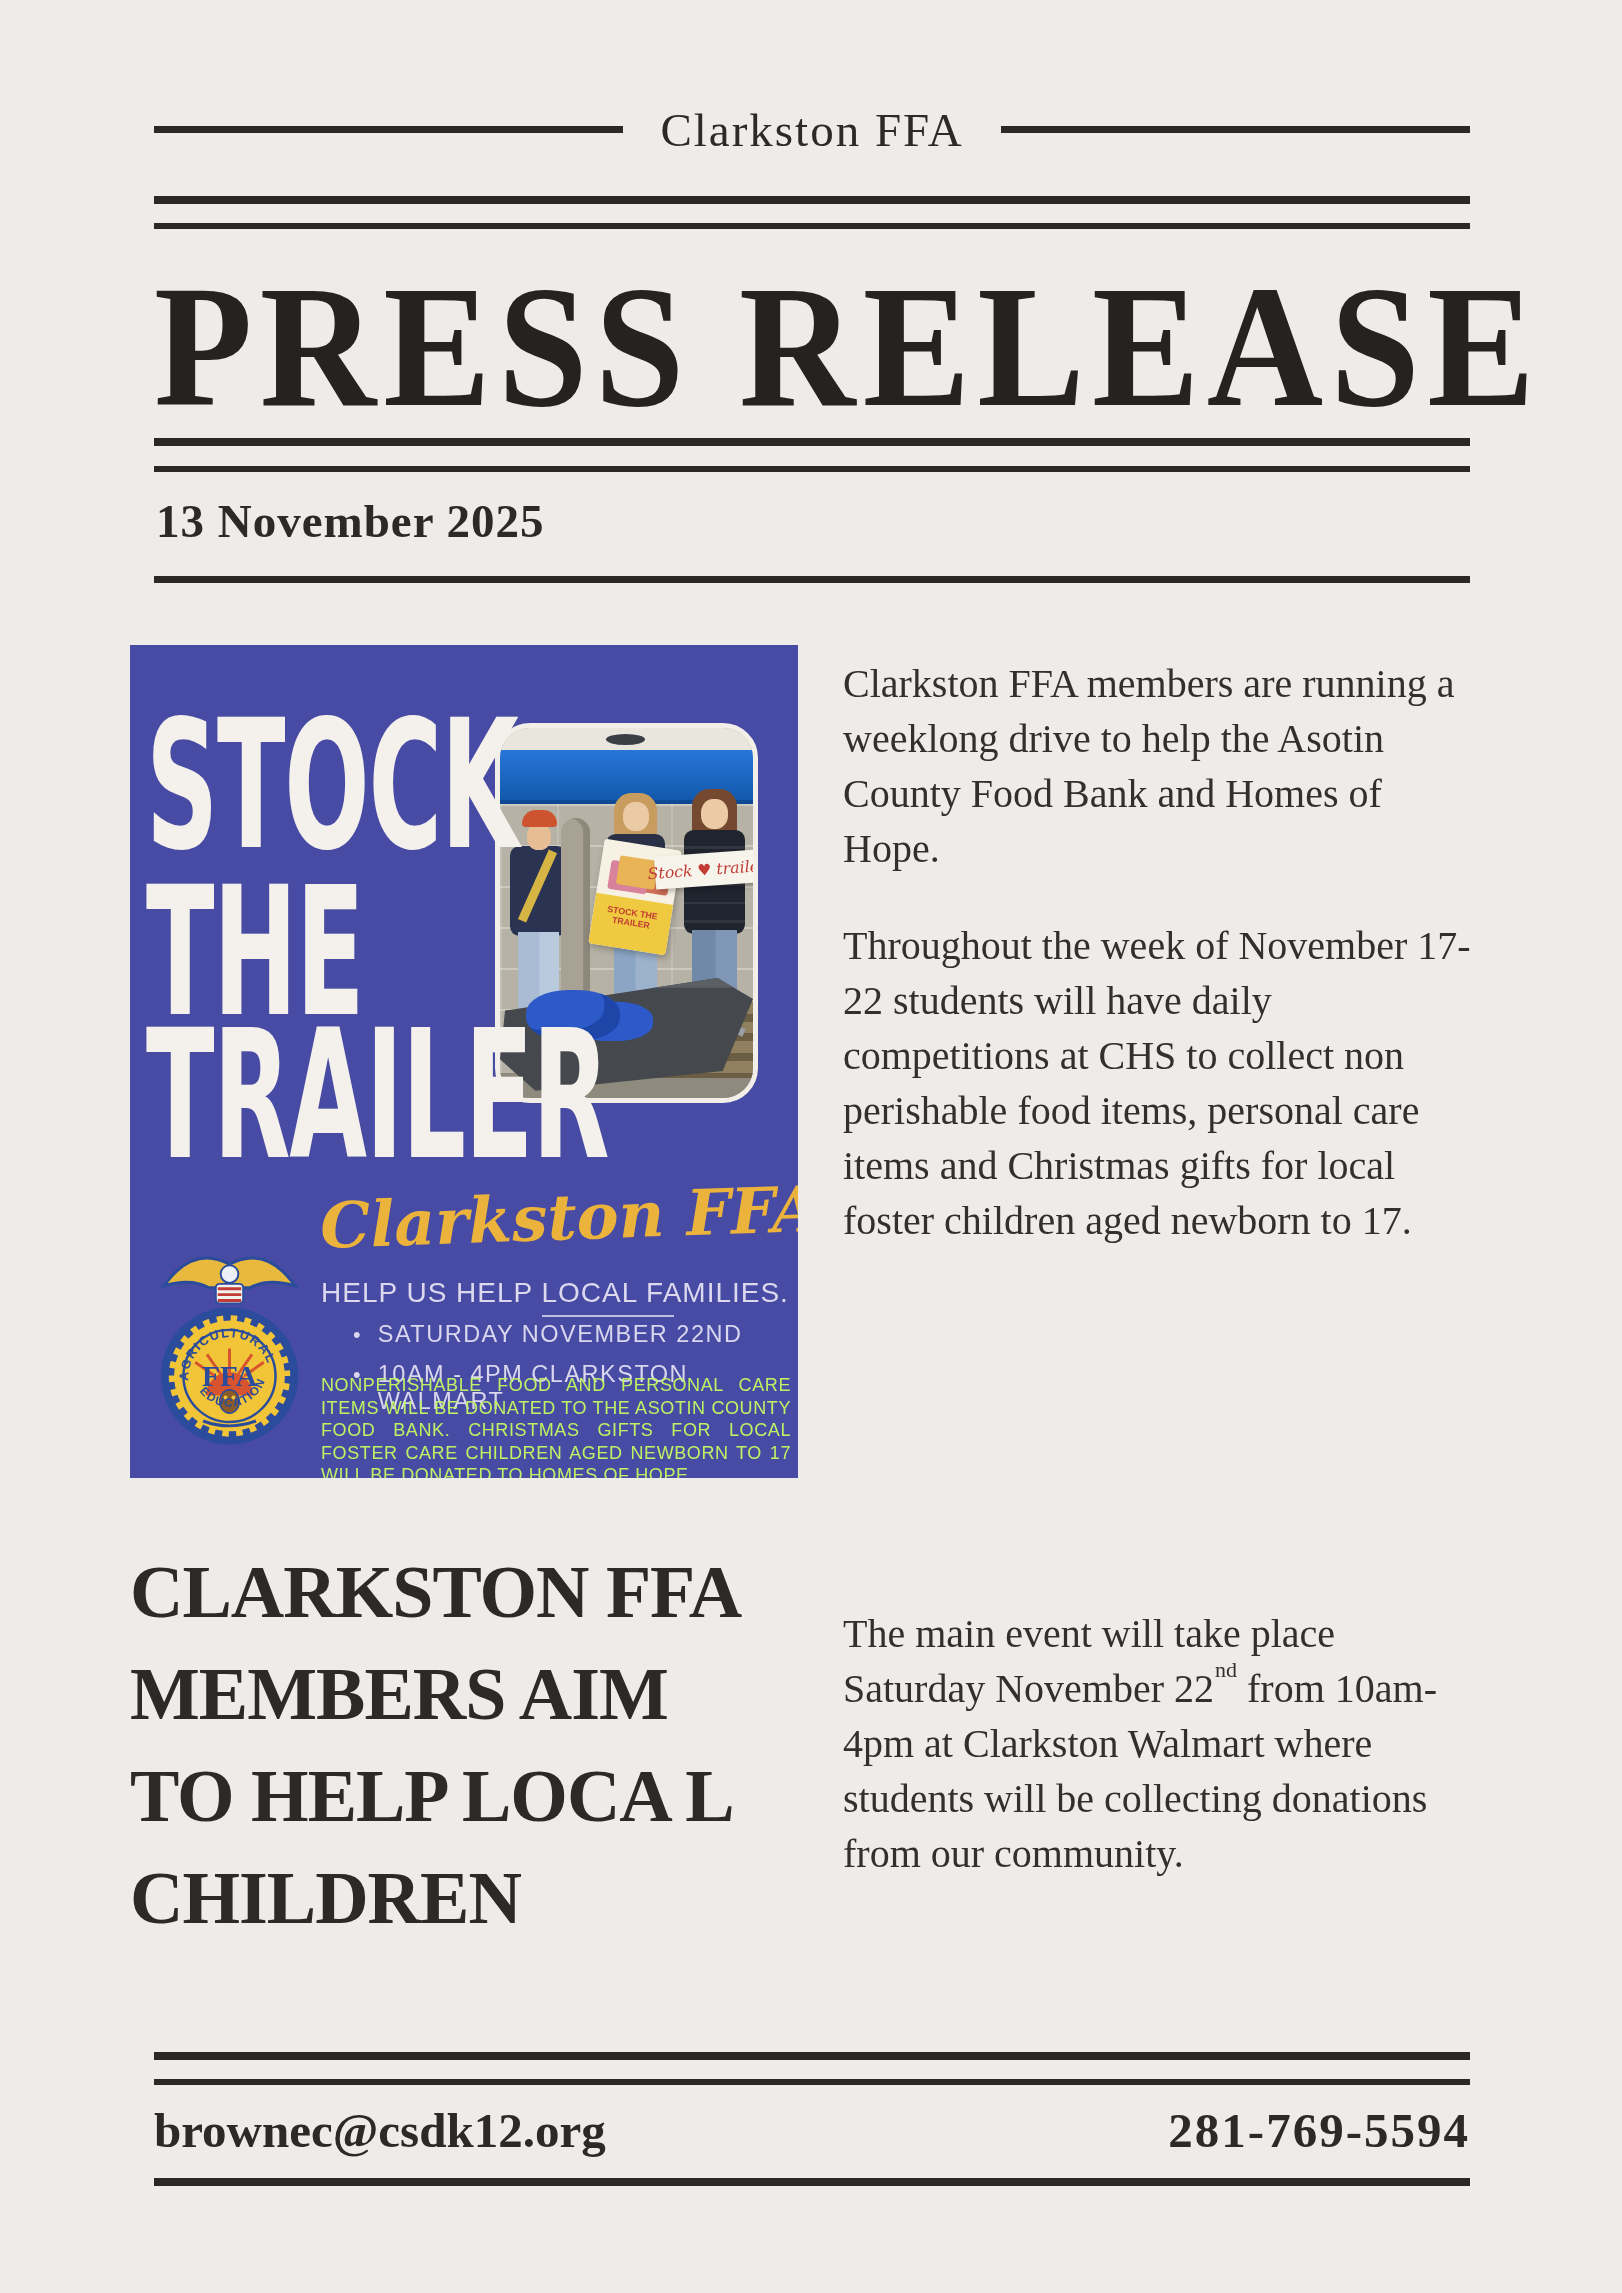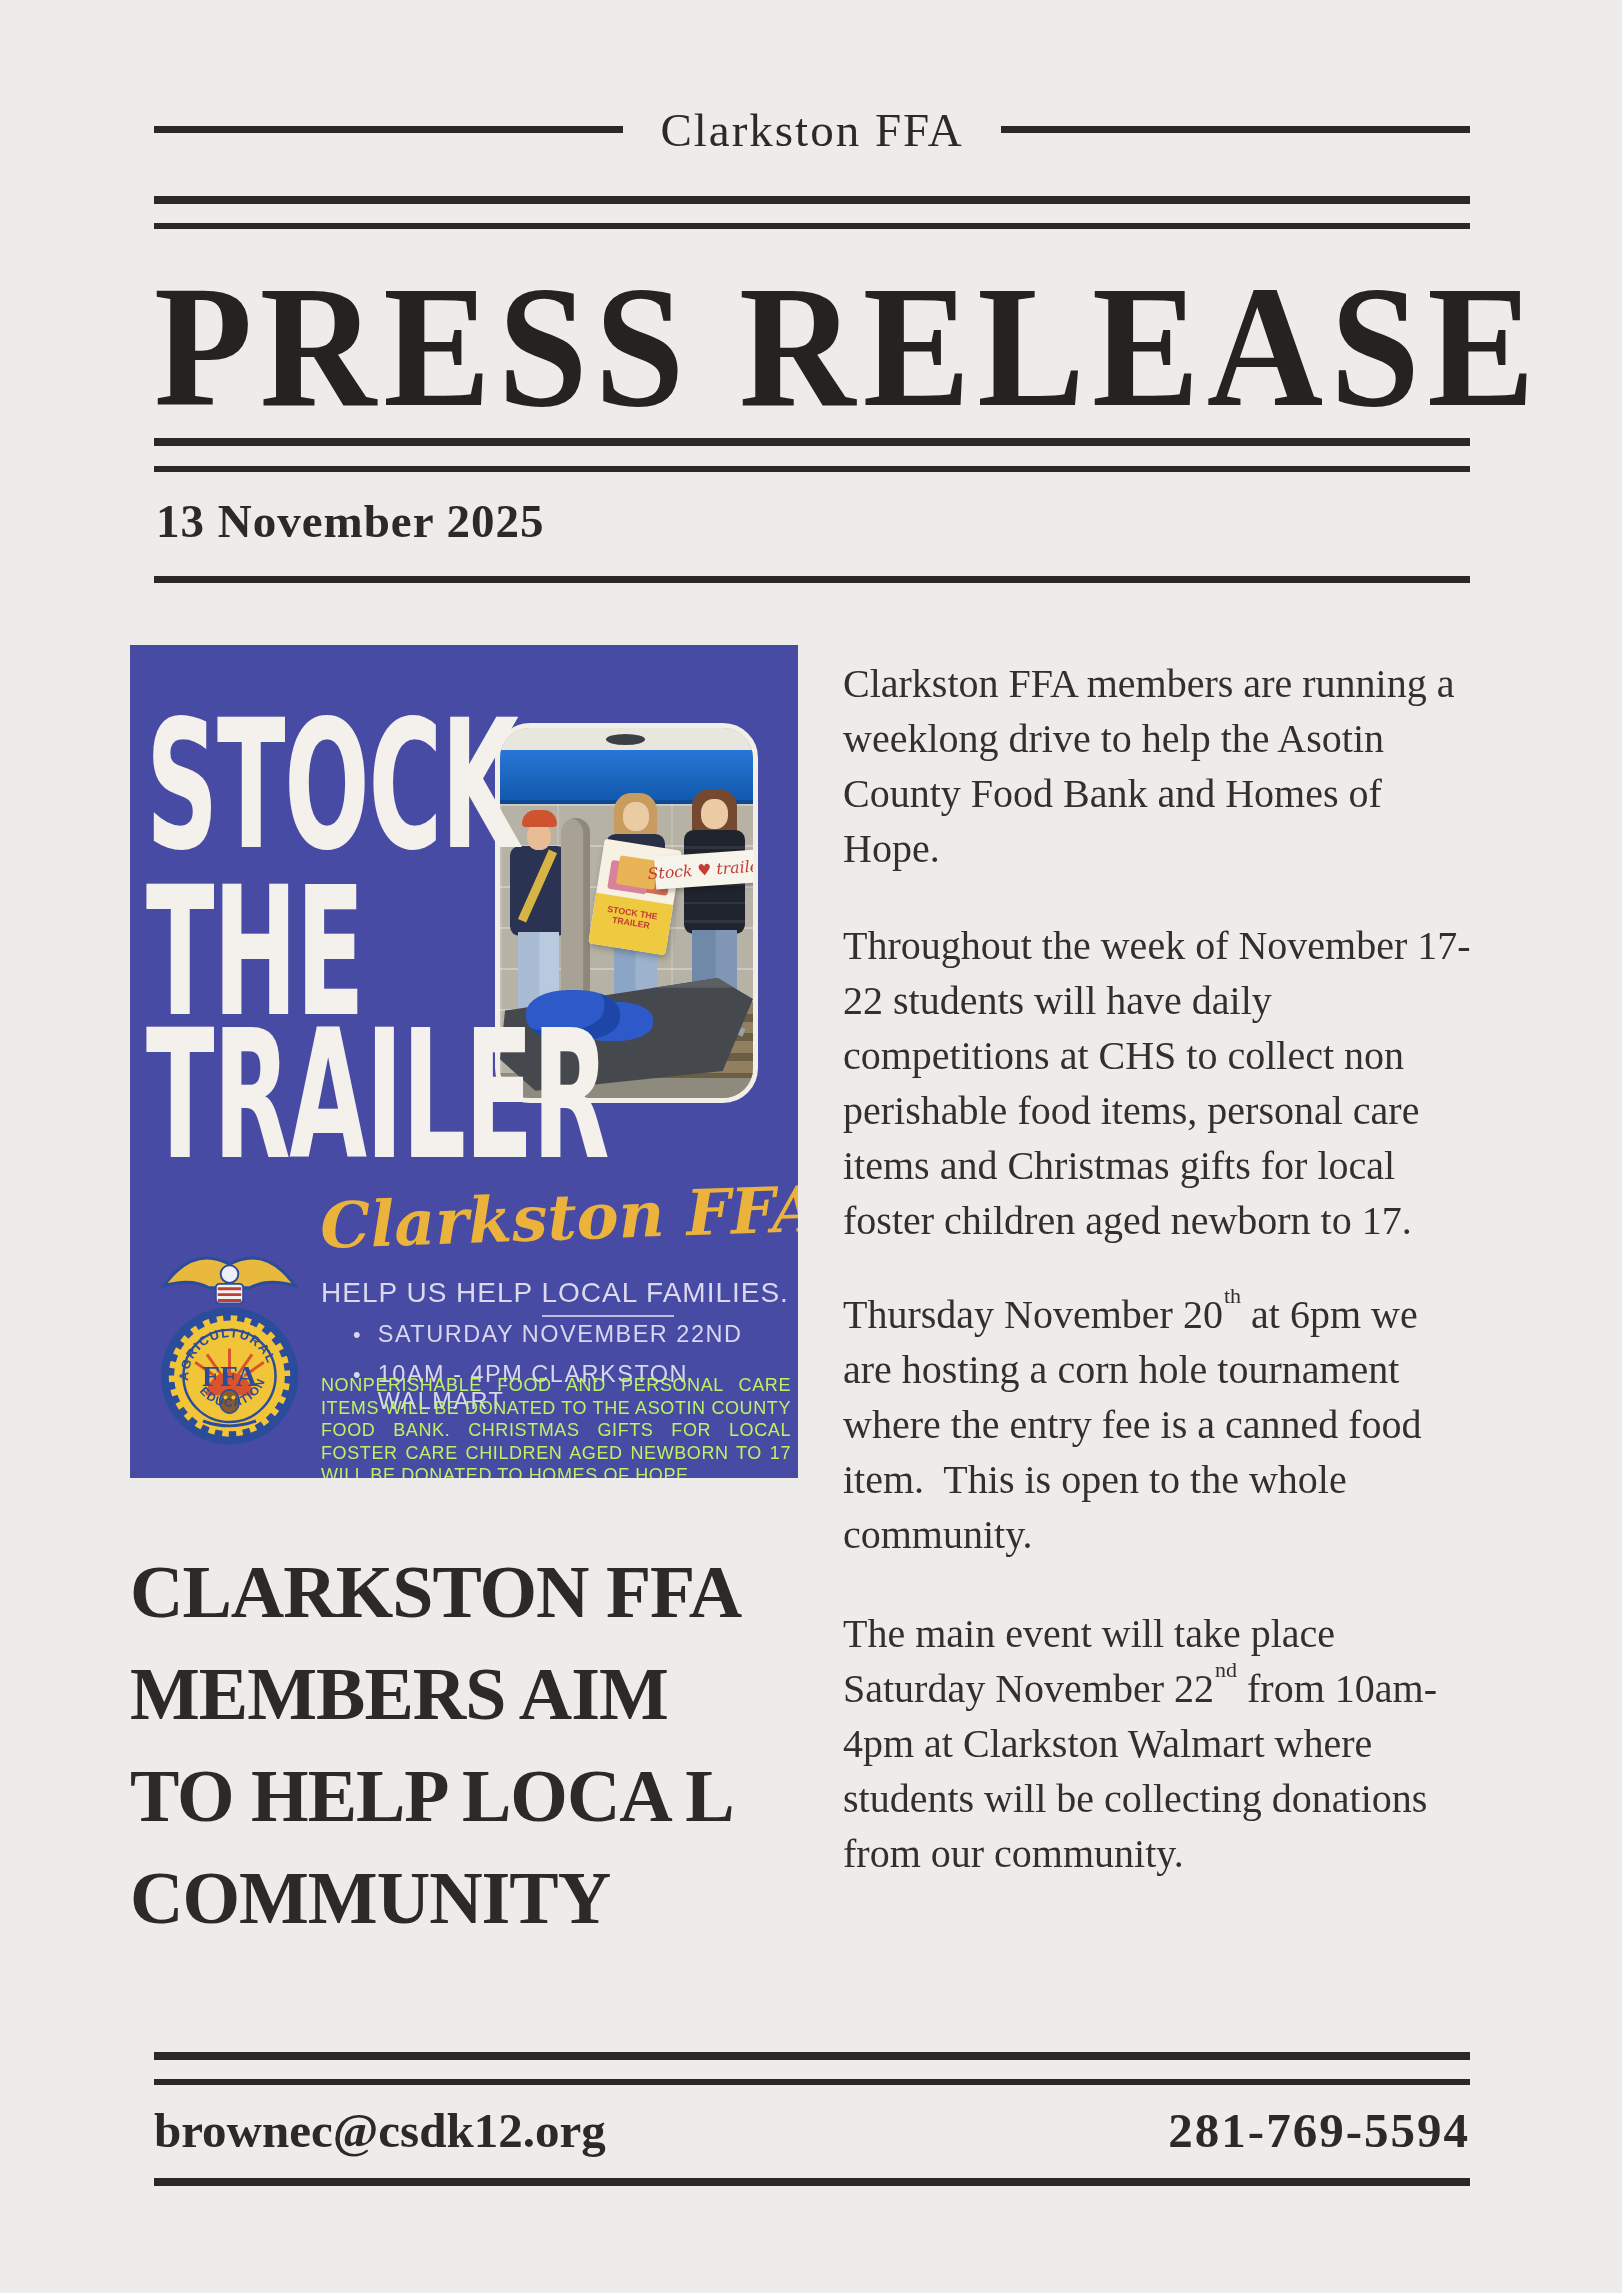--- a/index.html
+++ b/index.html
@@ -217,26 +217,25 @@
       <span>10AM - 4PM CLARKSTON WALMART</span>
     </div>
 
     <div class="fine-print">NONPERISHABLE FOOD AND PERSONAL CARE ITEMS WILL BE DONATED TO THE ASOTIN COUNTY FOOD BANK. CHRISTMAS GIFTS FOR LOCAL FOSTER CARE CHILDREN AGED NEWBORN TO 17 WILL BE DONATED TO HOMES OF HOPE</div>
   </div>
 
   <div class="headline">
     <div>CLARKSTON FFA</div>
     <div>MEMBERS AIM</div>
     <div>TO HELP LOCA L</div>
-    <div>COMMUNITY</div>
+    <div>CHILDREN</div>
   </div>
 
   <p class="bp p0"><span>Clarkston FFA members are running a weeklong drive to help the Asotin County Food Bank and Homes of Hope.</span></p>
   <p class="bp p1"><span>Throughout the week of November 17-22 students will have daily competitions at CHS to collect non perishable food items, personal care items and Christmas gifts for local foster children aged newborn to 17.</span></p>
-  <p class="bp p2"><span>Thursday November 20</span><sup>th</sup><span> at 6pm we are hosting a corn hole tournament where the entry fee is a canned food item.&nbsp; This is open to the whole community.</span></p>
   <p class="bp p3"><span>The main event will take place Saturday November 22</span><sup>nd</sup><span> from 10am-4pm at Clarkston Walmart where students will be collecting donations from our community.</span></p>
 
   <div class="rule" style="top:2052px;height:7.8px;"></div>
   <div class="rule" style="top:2079px;height:5.9px;"></div>
   <div class="footer-email">brownec@csdk12.org</div>
   <div class="footer-phone">281-769-5594</div>
   <div class="rule" style="top:2178px;height:7.8px;"></div>
 
 </div>
 

